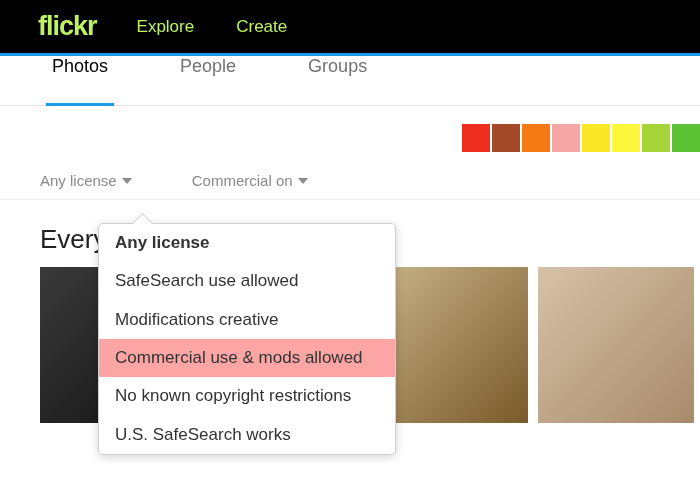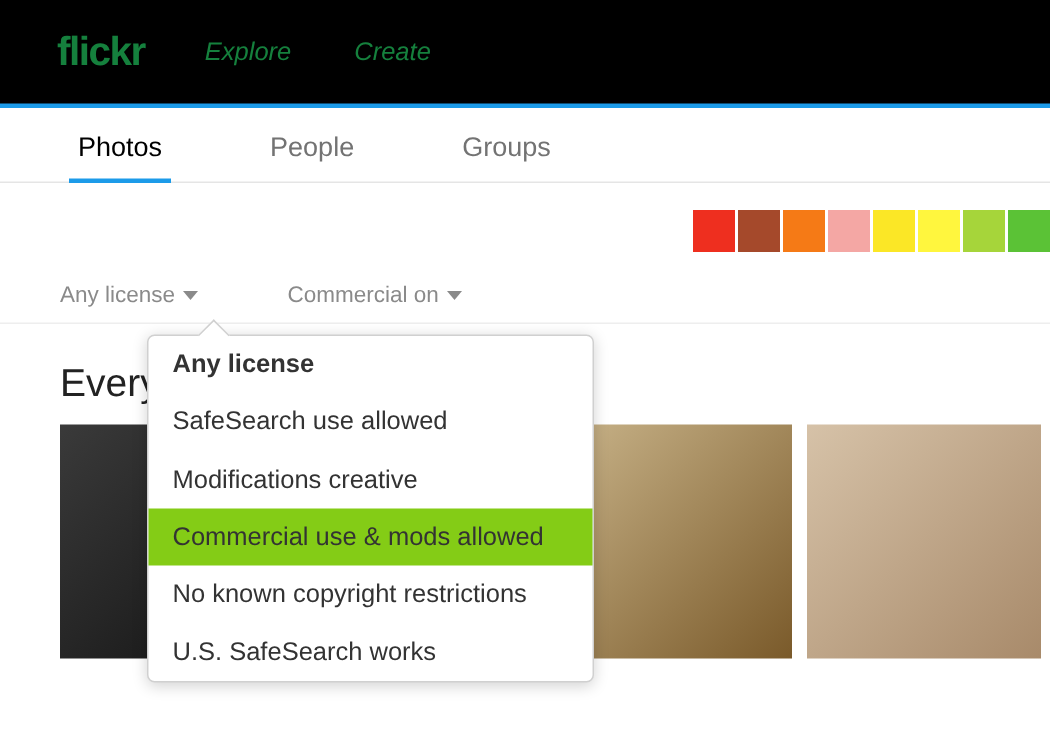--- a/index.html
+++ b/index.html
@@ -7,47 +7,45 @@
     font-family: -apple-system, BlinkMacSystemFont, "Segoe UI", Helvetica, Arial, sans-serif;
     width: 700px;
     height: 503px;
     overflow: hidden;
     background: #fff;
     position: relative;
   }
   
   .topbar {
     background: #000;
-    height: 72px;
+    height: 56px;
     border-bottom: 3px solid #1c9be9;
     display: flex;
     align-items: center;
     padding-left: 38px;
-    color: #15803d;
+    color: #bef264;
   }
   .logo {
     font-weight: 800;
     font-size: 27px;
     letter-spacing: -1px;
     margin-right: 40px;
   }
   .topnav-item {
     font-size: 17px;
     font-weight: 400;
     margin-right: 42px;
     cursor: pointer;
-    font-style: italic;
   }
   
   .subnav {
     display: flex;
     padding-left: 48px;
     border-bottom: 1px solid #e5e5e5;
     height: 50px;
-    align-items: flex-end;
   }
   .subnav-item {
     font-size: 18px;
     color: #737373;
     padding: 0 4px 12px 4px;
     margin-right: 64px;
     cursor: pointer;
     position: relative;
   }
   .subnav-item.active {
@@ -139,21 +137,21 @@
     border-left: 1px solid #d0d0d0;
     border-top: 1px solid #d0d0d0;
     transform: rotate(45deg);
   }
   .dd-item {
     padding: 6px 16px;
     cursor: pointer;
     line-height: 1.55;
   }
   .dd-item.bold { font-weight: 700; }
-  .dd-item.hovered { background: #84cc16; }
+  .dd-item.hovered { background: #fca5a5; }
 </style>
 </head>
 <body>
 
 <div class="topbar">
   <div class="logo">flickr</div>
   <div class="topnav-item">Explore</div>
   <div class="topnav-item">Create</div>
 </div>
 

